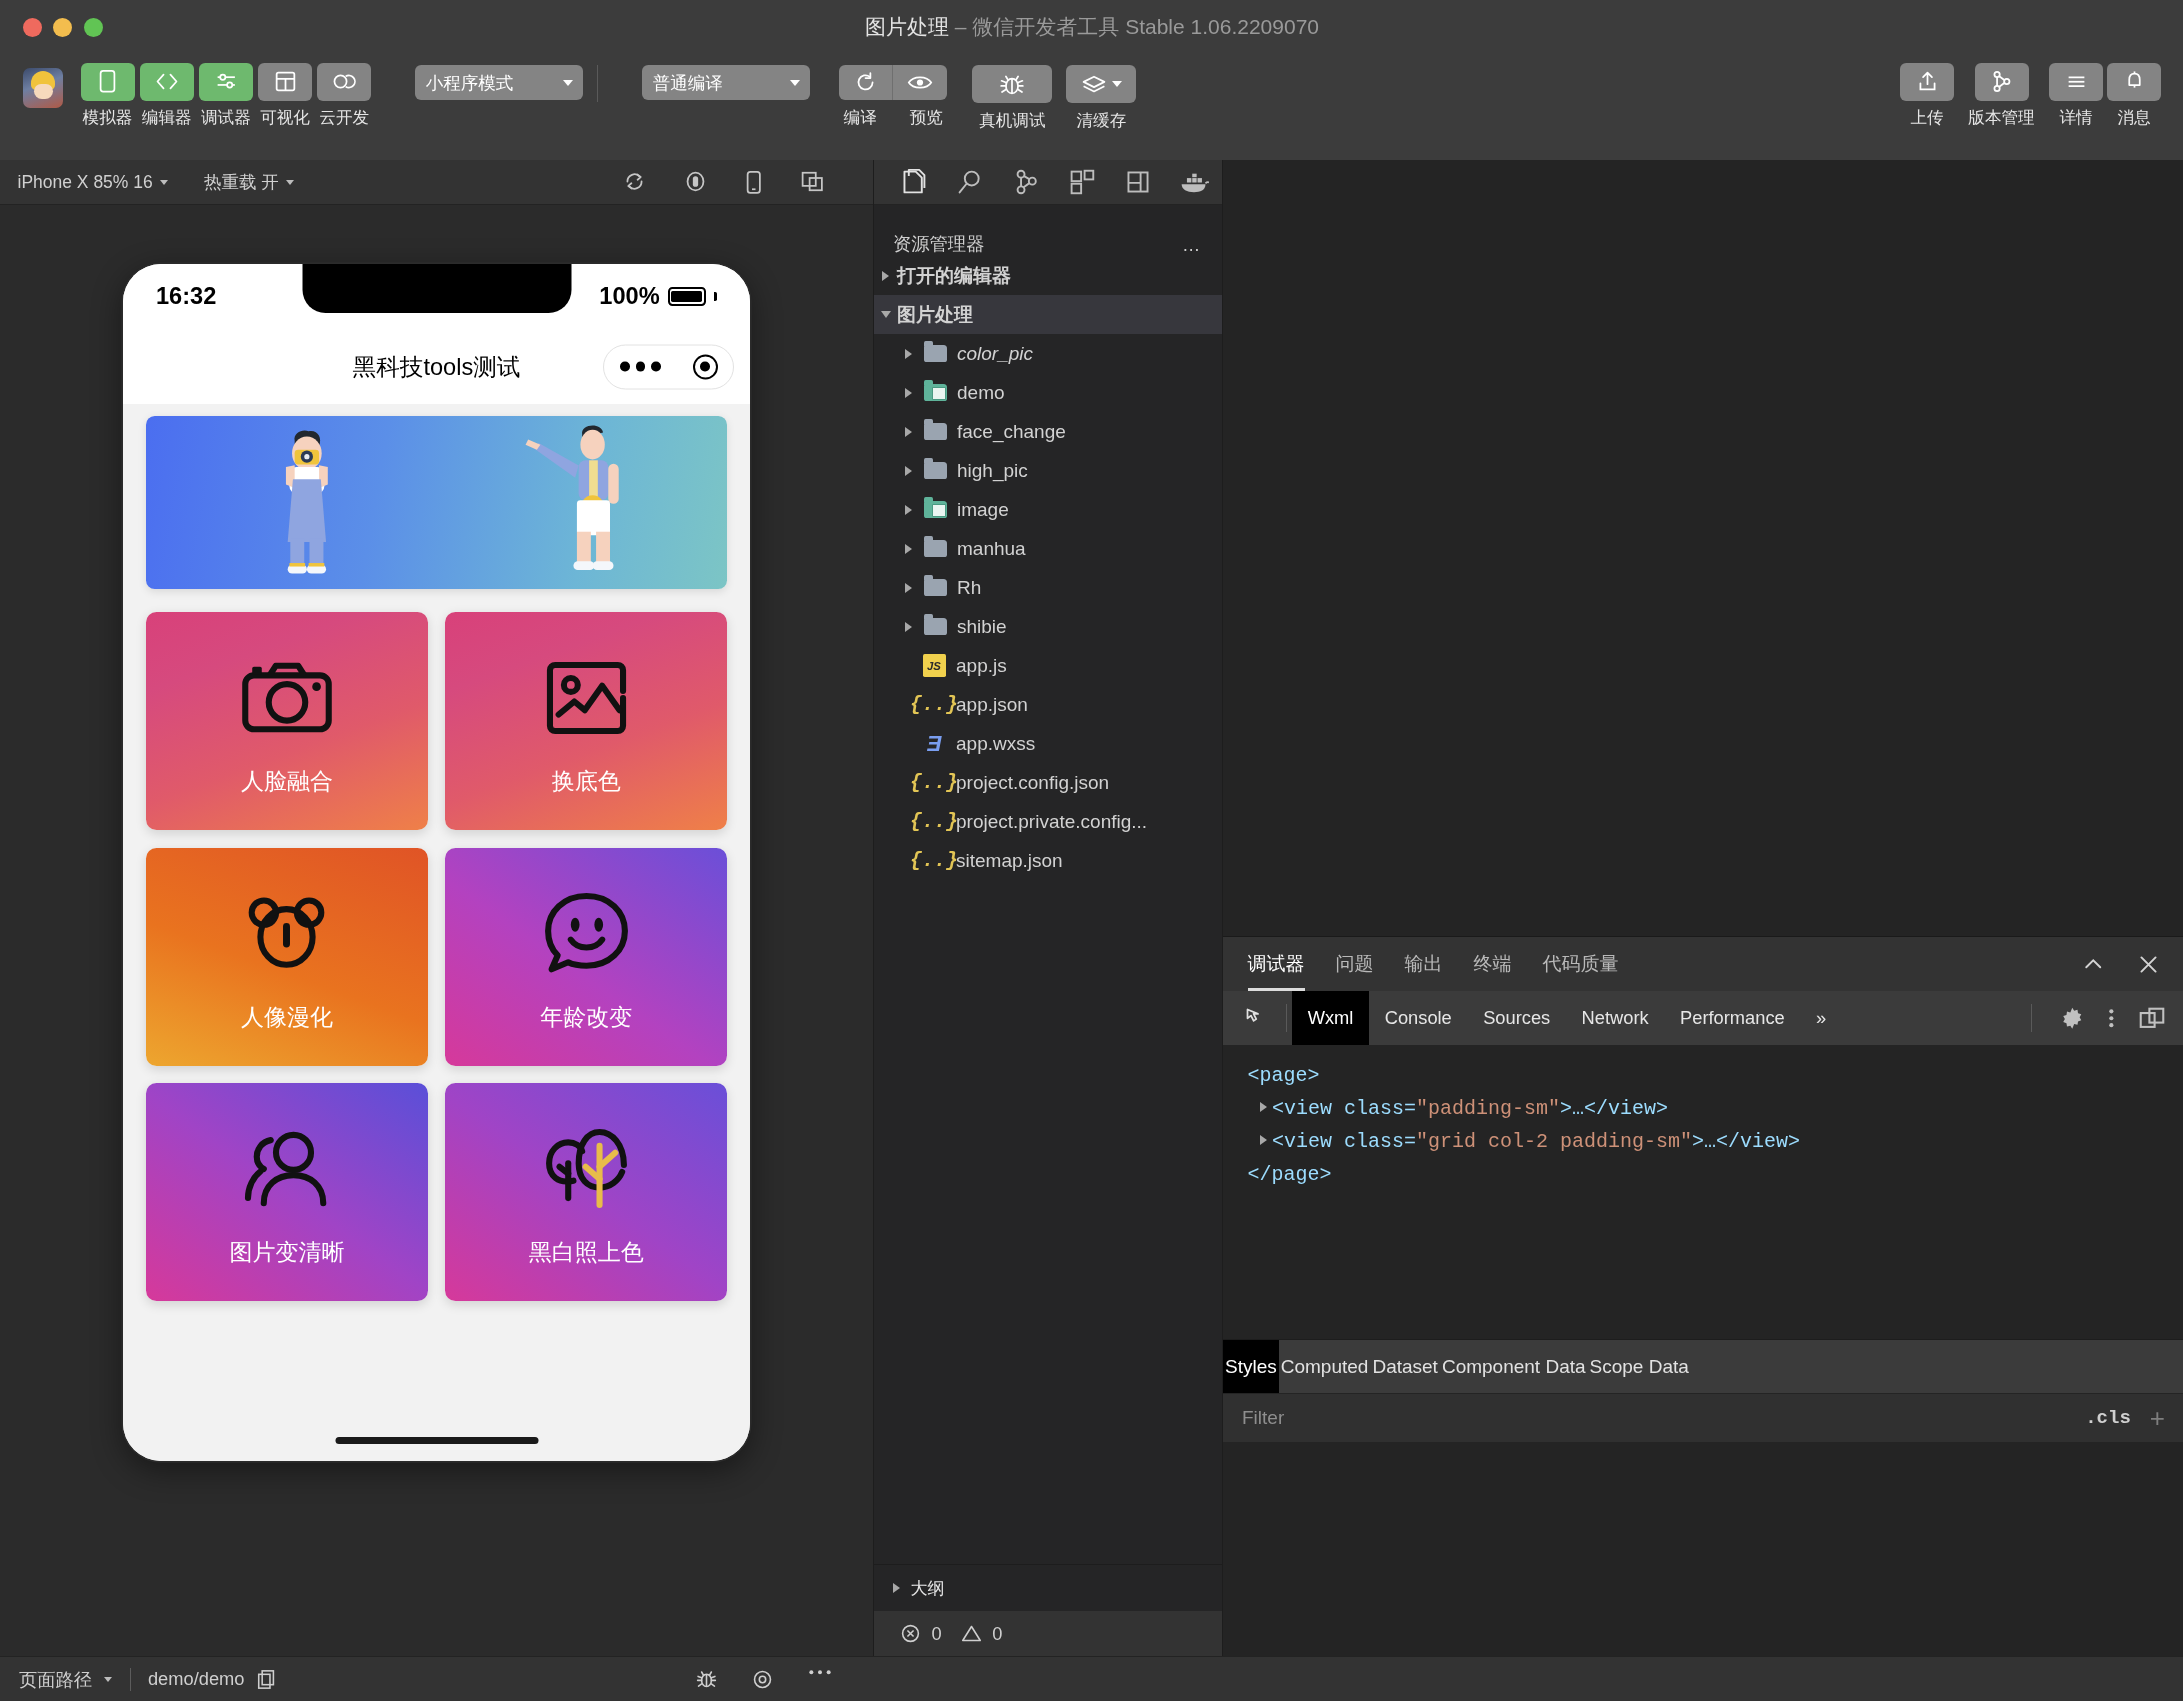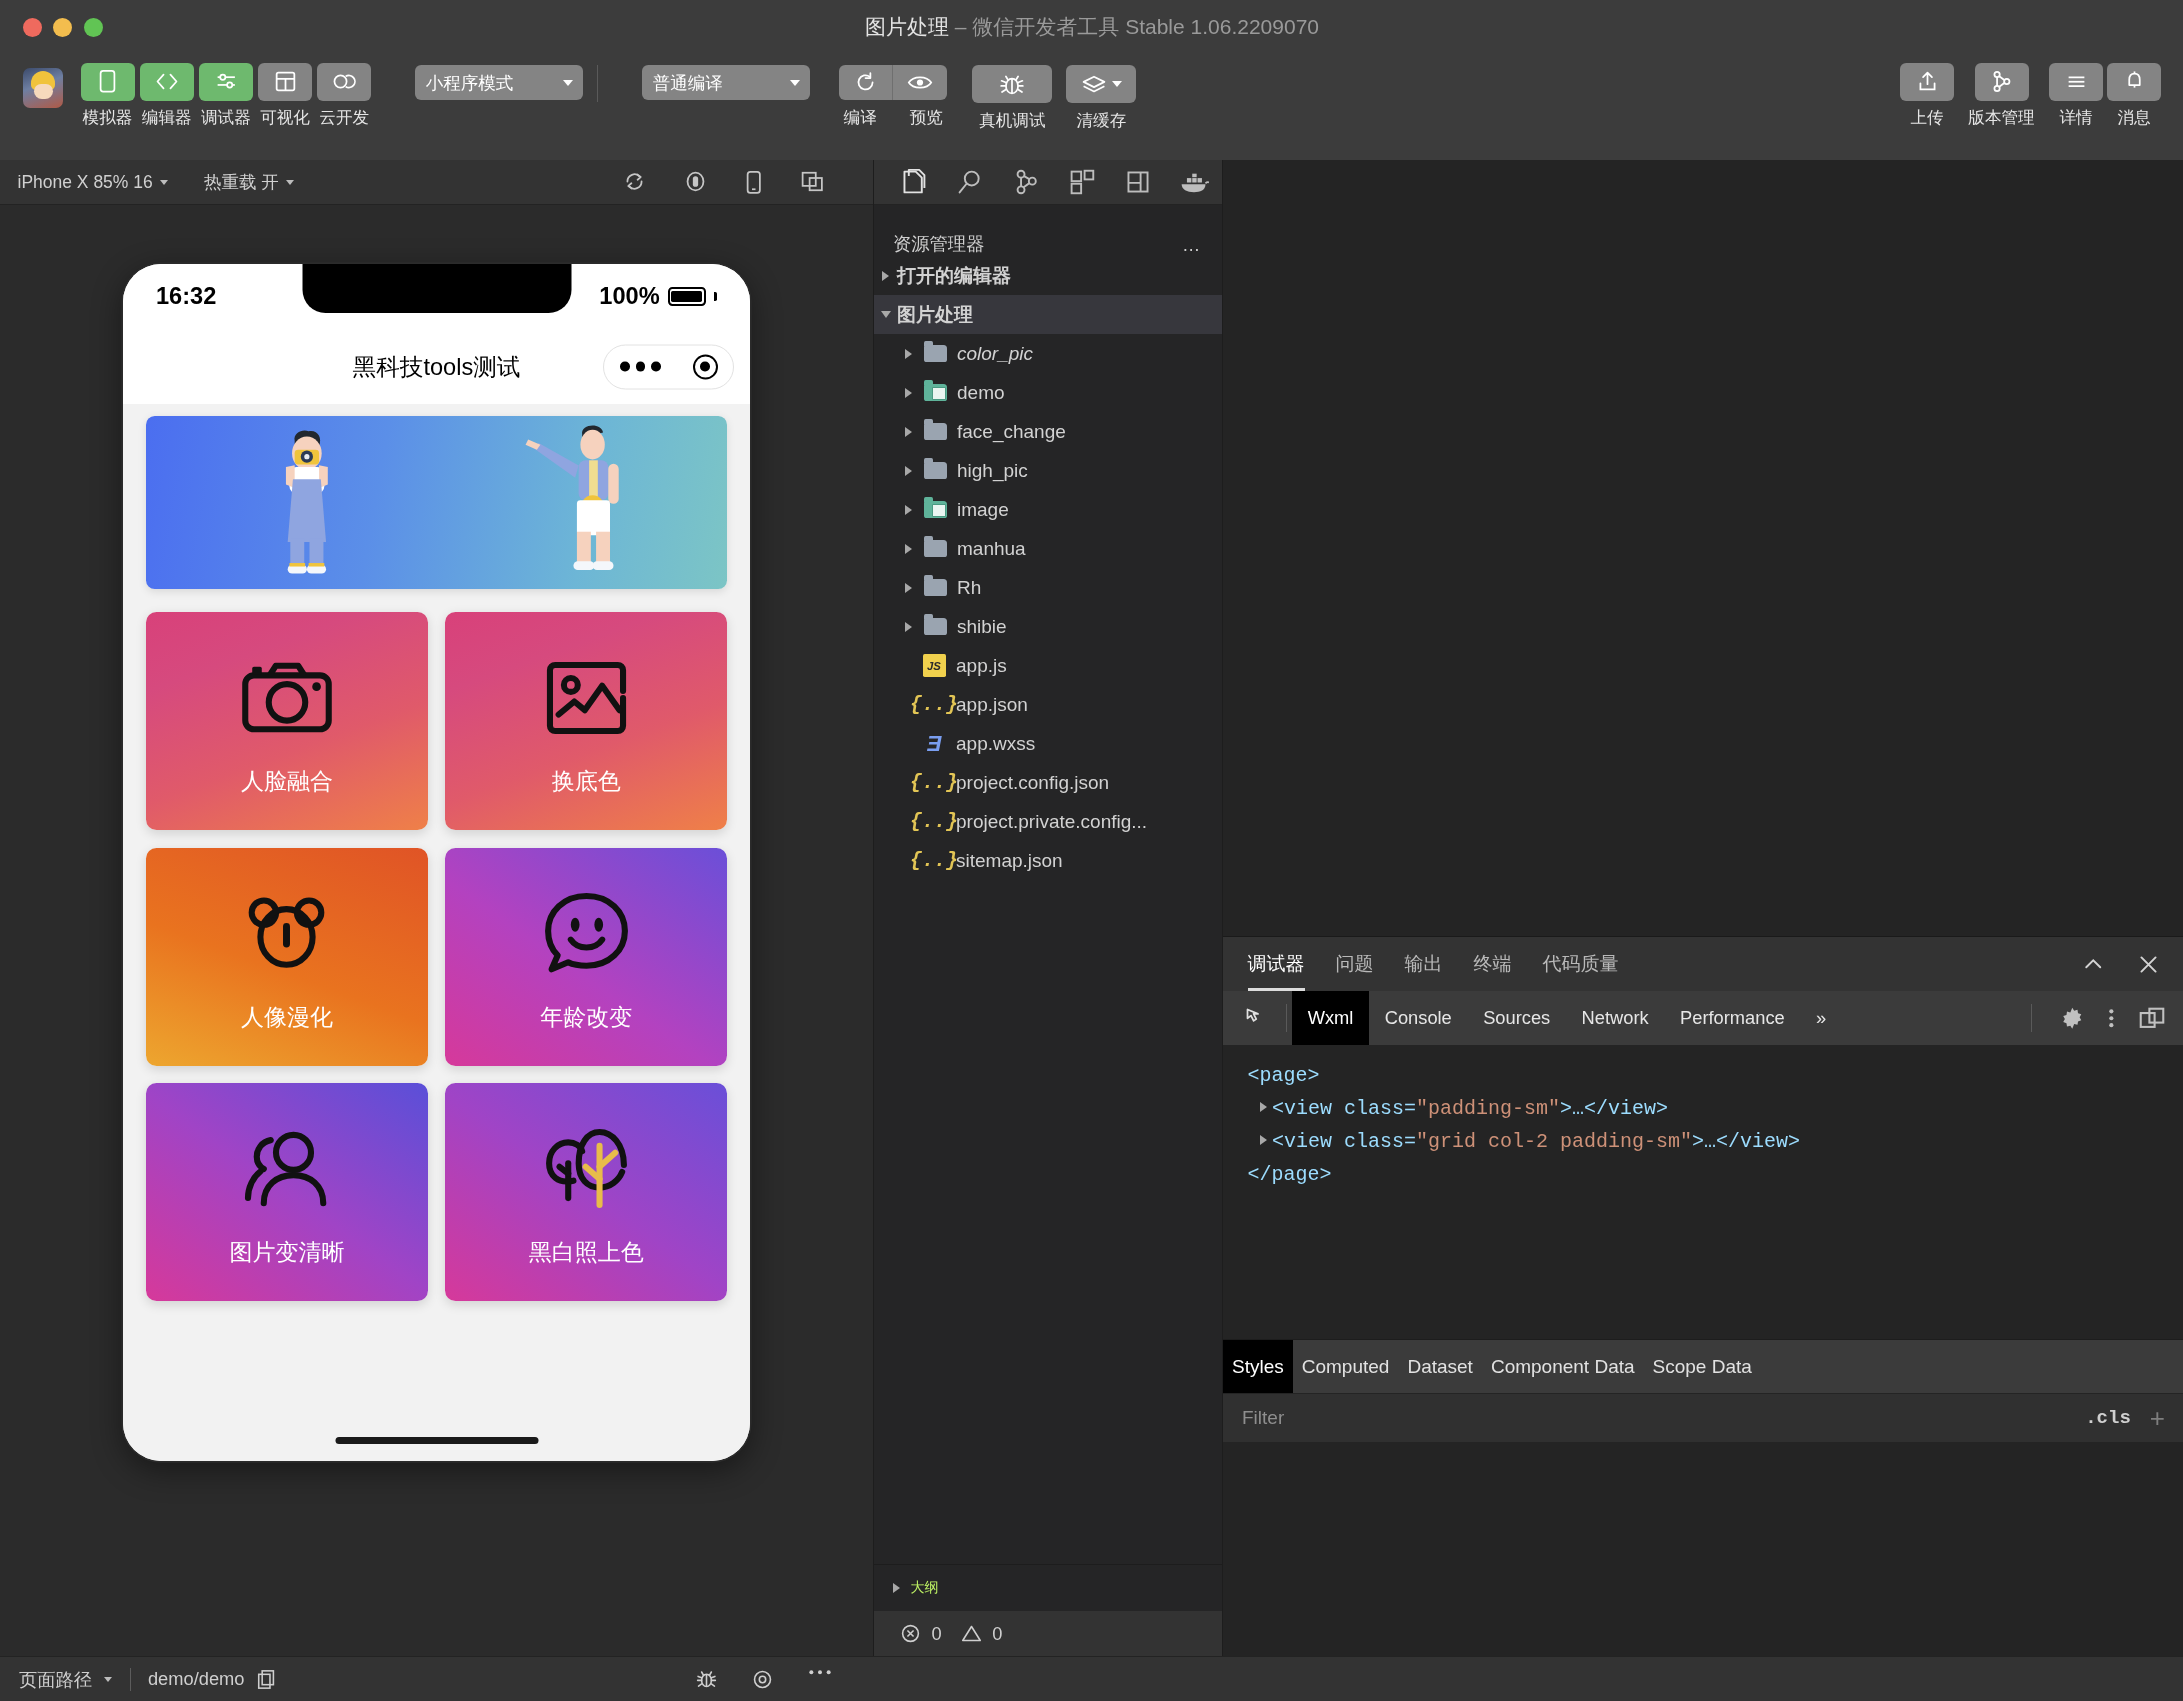--- a/index.html
+++ b/index.html
@@ -169,21 +169,21 @@
   .folder::before { content:''; position:absolute; top:-3.5px; left:0; width: 9.6px; height: 4.4px; background:#9aa4b0; border-radius: 1.7px 1.7px 0 0; }
   .folder.green { background: #5fb39a; }
   .folder.green::before { background: #5fb39a; }
   .folder.green::after {
     content:''; position:absolute; right:0.9px; bottom:0.9px; width:11.4px;height:11.4px;
     background:#eaf5f1; border:0.9px solid #4a9a82; border-radius:0.9px;
   }
   .jsbadge { width: 23px; height: 23px; background: #f1d14d; color:#2b2b2b; font-size: 11.4px; font-weight: bold; display:flex;align-items:center;justify-content:center; border-radius:1.7px;}
   .jsonbadge { color: #e2c555; font-size: 20px; font-weight: bold; font-family: "Liberation Mono", monospace; }
   .cssbadge { color: #7a9ef0; font-size: 22px; font-weight: bold; }
-  .outline-row { height: 47px; display: flex; align-items: center; padding-left: 19px; color: #bef264; font-size: 14px; gap: 10.5px; border-top: 0.9px solid #1d1d1d; text-align: center;}
+  .outline-row { height: 47px; display: flex; align-items: center; padding-left: 19px; color: #e5e5e5; font-size: 17px; gap: 10.5px; border-top: 0.9px solid #1d1d1d; text-align: center;}
   .problems-row { height: 45px; display: flex; align-items: center; padding-left: 26px; color: #cfcfcf; font-size: 18.3px; gap: 10.5px; background:#333333; }
 
   
   .dev-col { flex: 1; display: flex; flex-direction: column; background: #242424; border-left: 0.9px solid #1d1d1d; min-width: 0; }
   .dev-top { height: 776px; flex: 0 0 776px; background: #242424; }
   .dev-panel { flex: 1; display: flex; flex-direction: column; background: #242424; border-top: 0.9px solid #1a1a1a; min-height: 0; }
   .dev-tabrow {
     height: 54px; flex: 0 0 54px; display: flex; align-items: center; padding: 0 24.5px;
     background: #333333; color: #b9b9b9; font-size: 19px; gap: 31px;
   }
@@ -207,21 +207,21 @@
     font-family: "Liberation Mono", "DejaVu Sans Mono", monospace; font-size: 20px; line-height: 1.65;
   }
   .wxml-area .tag { color: #9cdcfe; }
   .wxml-area .val { color: #ce9178; }
   .tri { display:inline-block; width:0;height:0;border-top:5.2px solid transparent;border-bottom:5.2px solid transparent;border-left:7px solid #a8a8a8; margin-right:5.2px; vertical-align: 1.7px;}
 
   .styles-bar {
     height: 54px; flex: 0 0 54px; display: flex; align-items: center; background: #3b3b3b;
     color: #e2e2e2; font-size: 19px; border-top: 0.9px solid #1d1d1d;
   }
-  .st-tab { padding: 0 9px; height: 54px; display:flex; align-items:center; }
+  .st-tab { padding: 0 2px; height: 54px; display:flex; align-items:center; }
   .st-tab.active { background: #000; color:#fff; }
   .filter-row {
     height: 49px; flex: 0 0 49px; display: flex; align-items: center; background: #303030;
     color: #8e8e8e; font-size: 19px; padding: 0 19px; border-top: 0.9px solid #242424;
   }
   .filter-row .cls { margin-left: auto; color: #cfcfcf; font-family:"Liberation Mono", monospace; font-weight: bold; font-size: 19px;}
   .filter-row .plus { color: #7e7e7e; font-size: 26px; margin-left: 19px; }
   .styles-body { flex: 1; background: #242424; }
 
   

